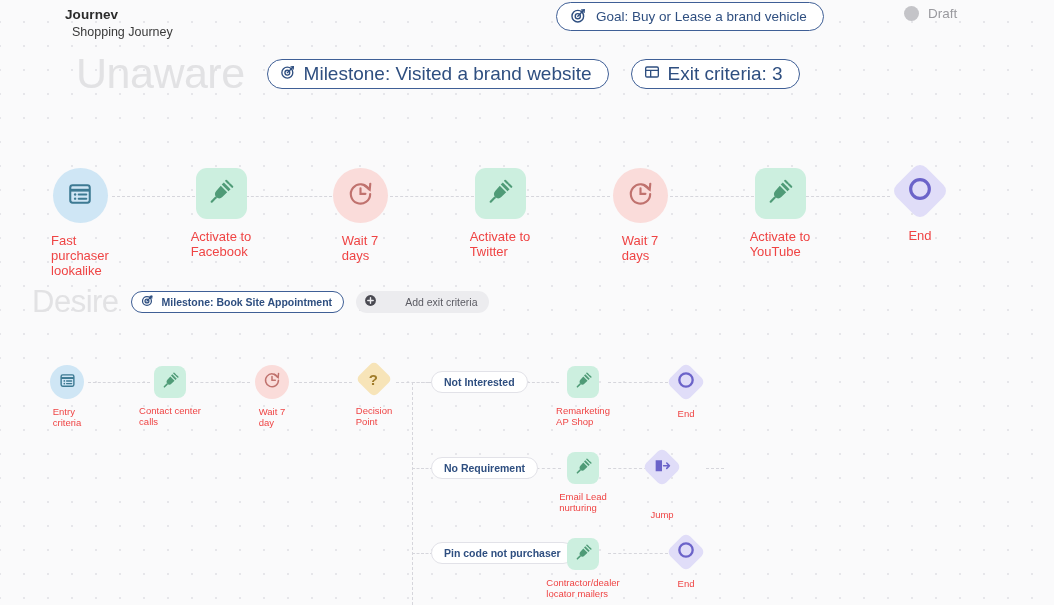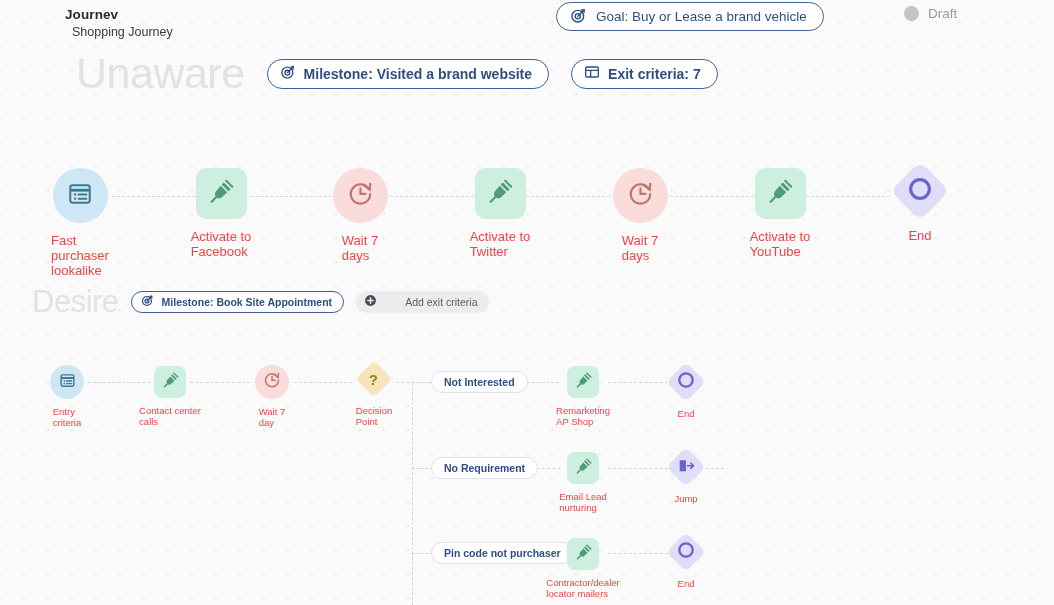--- a/index.html
+++ b/index.html
@@ -41,21 +41,21 @@
   #stage-unaware .stage-title { font-size: 43px; }
   #stage-desire { left: 32px; top: 286px; gap: 12px; }
   #stage-desire .stage-title { font-size: 31px; }
 
   .pill {
     display: flex; align-items: center; gap: 8px;
     border-radius: 16px; background: #fff;
     border: 1.3px solid #3f5f96; color: #2f4f80;
     white-space: nowrap;
   }
-  .pill.lg { height: 30px; padding: 0 16px 0 12px; font-size: 14px; font-weight: 700; }
+  .pill.lg { height: 30px; padding: 0 16px 0 12px; font-size: 19px; font-weight: 400; }
   .pill.sm { height: 22px; padding: 0 11px 0 9px; font-size: 10.5px; font-weight: bold; border-width: 1.1px; }
   .pill.ghost { border: none; background: #ececef; color: #5b5b63; font-weight: normal; gap: 28px; }
   .pill.ghost.sm { font-size: 10.5px; font-weight: normal; padding: 0 11px 0 8px; height: 22px; }
 
   
   .node { position: absolute; display: flex; flex-direction: column; align-items: center; }
   .node-badge { display: flex; align-items: center; justify-content: center; position: relative; }
   .node-label { margin-top: 8px; line-height: 1.16; color: #ef4444; white-space: pre-line; }
 
   .node.big .node-label { font-size: 13px; margin-top: 10px; }
@@ -124,21 +124,21 @@
     </span>
     <span>Milestone: Visited a brand website</span>
   </div>
   <div class="pill lg">
     <span>
       <svg width="16" height="16" viewBox="0 0 24 24" fill="none" stroke="#2f4f80" stroke-width="2">
         <rect x="2.5" y="4.5" width="19" height="15" rx="2"></rect>
         <path d="M2.5 9.5 H21.5 M10 9.5 V19.5"></path>
       </svg>
     </span>
-    <span>Exit criteria: 7</span>
+    <span>Exit criteria: 3</span>
   </div>
 </div>
 
 <div class="stage" id="stage-desire">
   <div class="stage-title">Desire</div>
   <div class="pill sm">
     <span>
       <svg width="13" height="13" viewBox="0 0 24 24" fill="none" stroke="#2f4f80" stroke-width="2.3">
         <circle cx="11" cy="13" r="8.2"></circle>
           <circle cx="11" cy="13" r="3.6"></circle>
@@ -377,21 +377,21 @@
         <path d="M14.6 3.2 L20.8 9.4 L18.9 11.3 L12.7 5.1 Z"></path>
         <path d="M11.8 6.3 L17.7 12.2 L13.2 16.7 C11.6 18.3 9.2 18.3 7.6 16.7 C6 15.1 6 12.7 7.6 11.1 Z"></path>
         <path d="M3.4 20.9 L7.2 17.1" stroke="#4f9b77" stroke-width="2.2" stroke-linecap="round"></path>
         <path d="M16.8 1.6 L19.1 3.9 M20.1 4.9 L22.4 7.2" stroke="#4f9b77" stroke-width="2" stroke-linecap="round"></path>
       </svg>
     </span>
   </div>
   <div class="node-label">Email Lead
 nurturing</div>
 </div>
-<div class="node small" style="left:661px; top:453px; width:50px;">
+<div class="node small" style="left:637px; top:453px; width:50px;gap:16px;">
   <div class="node-badge b-diamond c-purple" style="width:28px;height:28px;border-radius:6px;">
     <span>
       <svg width="19" height="19" viewBox="0 0 24 24" fill="none" stroke="#6b63c9" stroke-width="2" stroke-linecap="round" stroke-linejoin="round">
         <path d="M4 5 H12 V19 H4 Z" fill="#6b63c9" stroke="none"></path>
         <path d="M14 12 H21 M18 8.6 L21.4 12 L18 15.4"></path>
       </svg>
     </span>
   </div>
   <div class="node-label" style="margin-top:12px;">Jump</div>
 </div>

